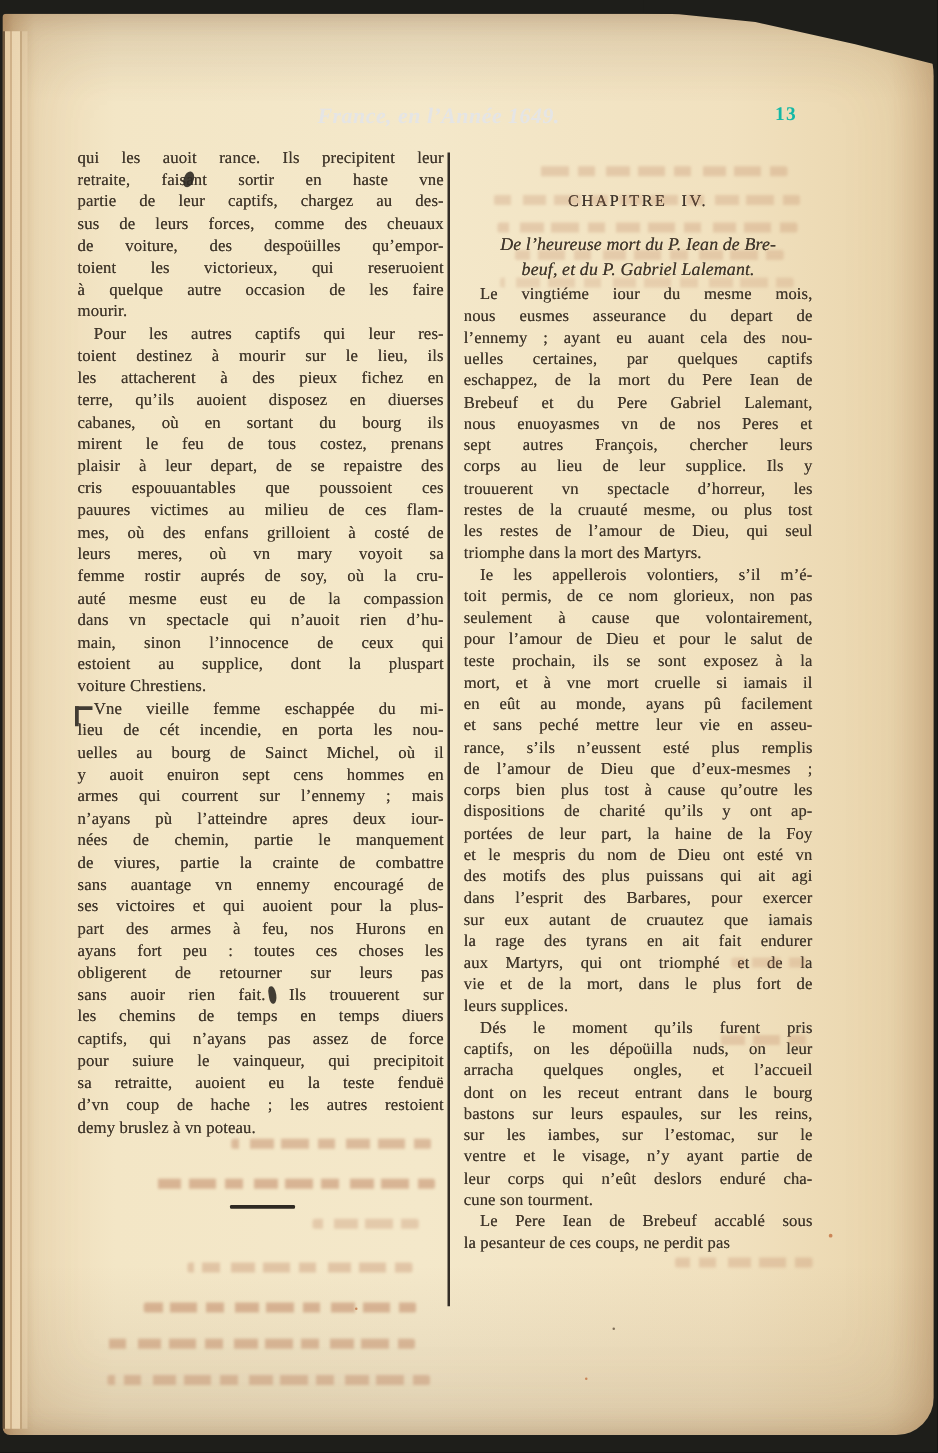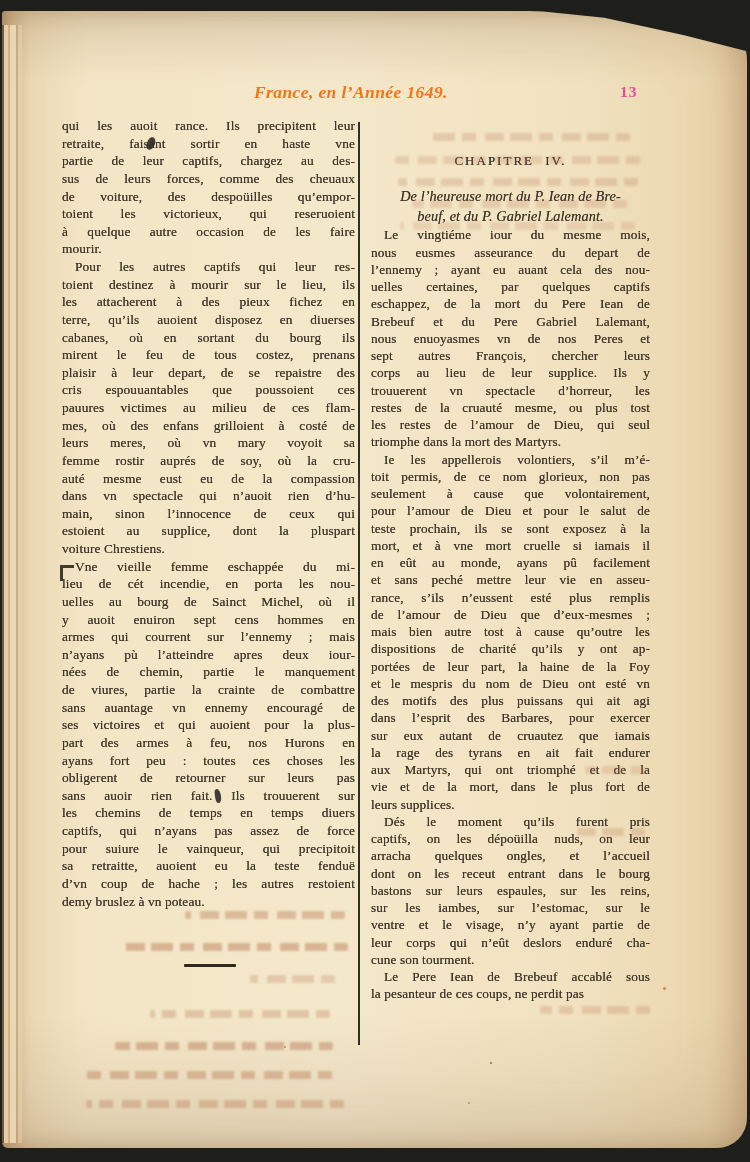--- a/index.html
+++ b/index.html
@@ -33,25 +33,25 @@
   }
   
   .corner-curl{
     position:absolute;right:0;top:0;width:235px;height:52px;
     background:var(--backdrop);
     clip-path:polygon(0 0,100% 0,100% 100%,72% 68%,38% 34%,12% 22%,0 20%);
   }
   .running-title{
     position:absolute;left:254px;top:82px;
     font-style:italic;font-weight:bold;font-size:17.5px;letter-spacing:.4px;
-    color:#f97316;white-space:nowrap;
+    color:#e5e5e5;white-space:nowrap;
   }
   .page-number{
     position:absolute;left:620px;top:83px;
-    font-size:15.5px;font-weight:bold;color:#ec4899;letter-spacing:1px;
+    font-size:15.5px;font-weight:bold;color:#14b8a6;letter-spacing:1px;
   }
   .col-divider{
     position:absolute;left:358px;top:122px;width:2px;height:923px;
     background:linear-gradient(180deg,#332d26 0 38%, #473f35 40%, #332d26 44% 100%);
   }
   .col{position:absolute;color:var(--ink);text-shadow:0 0 .5px rgba(64,52,38,.85);}
   .col.left {left:62px; top:117px;width:293px;font-size:13.4px;line-height:17.62px;}
   .col.right{left:371px;top:124px;width:279px;font-size:13.3px;line-height:17.25px;}
   .tl{text-align:justify;text-align-last:justify;letter-spacing:.1px;}
   .tl.last{text-align-last:left;}
@@ -179,21 +179,21 @@
         <div class="tl">Ie les appellerois volontiers, s’il m’é-</div>
         <div class="tl">toit permis, de ce nom glorieux, non pas</div>
         <div class="tl">seulement à cause que volontairement,</div>
         <div class="tl">pour l’amour de Dieu et pour le salut de</div>
         <div class="tl">teste prochain, ils se sont exposez à la</div>
         <div class="tl">mort, et à vne mort cruelle si iamais il</div>
         <div class="tl">en eût au monde, ayans pû facilement</div>
         <div class="tl">et sans peché mettre leur vie en asseu-</div>
         <div class="tl">rance, s’ils n’eussent esté plus remplis</div>
         <div class="tl">de l’amour de Dieu que d’eux-mesmes ;</div>
-        <div class="tl">mais bien autre tost à cause qu’outre les</div>
+        <div class="tl">corps bien plus tost à cause qu’outre les</div>
         <div class="tl">dispositions de charité qu’ils y ont ap-</div>
         <div class="tl">portées de leur part, la haine de la Foy</div>
         <div class="tl">et le mespris du nom de Dieu ont esté vn</div>
         <div class="tl">des motifs des plus puissans qui ait agi</div>
         <div class="tl">dans l’esprit des Barbares, pour exercer</div>
         <div class="tl">sur eux autant de cruautez que iamais</div>
         <div class="tl">la rage des tyrans en ait fait endurer</div>
         <div class="tl">aux Martyrs, qui ont triomphé et de la</div>
         <div class="tl">vie et de la mort, dans le plus fort de</div>
         <div class="tl last">leurs supplices.</div>

